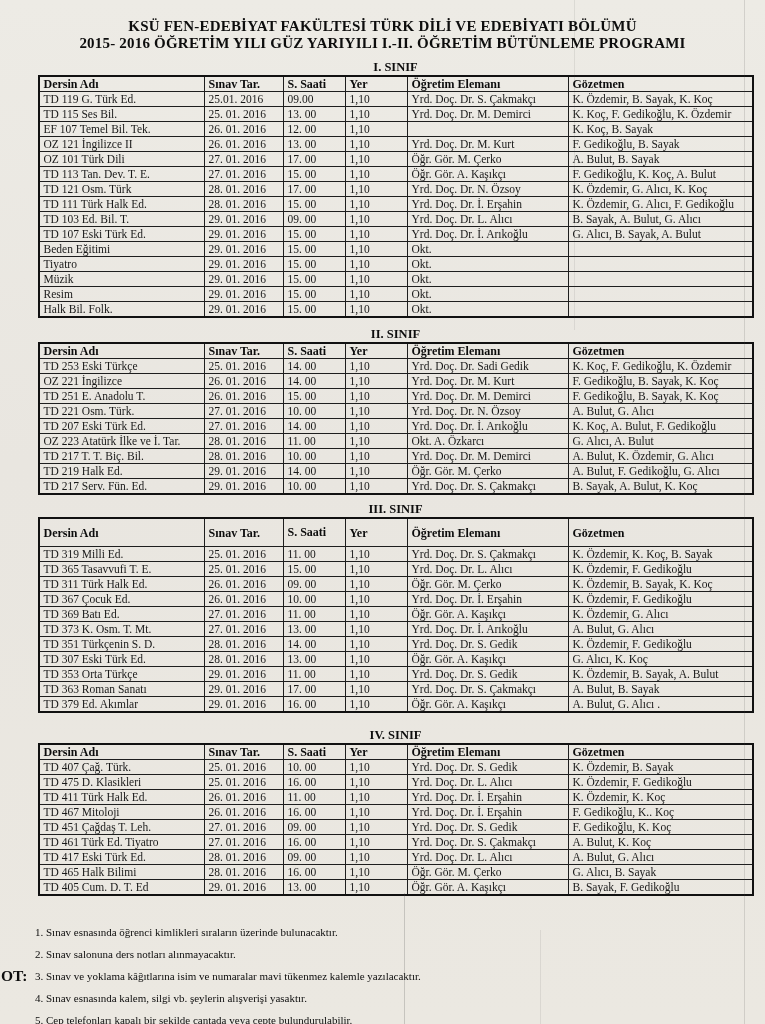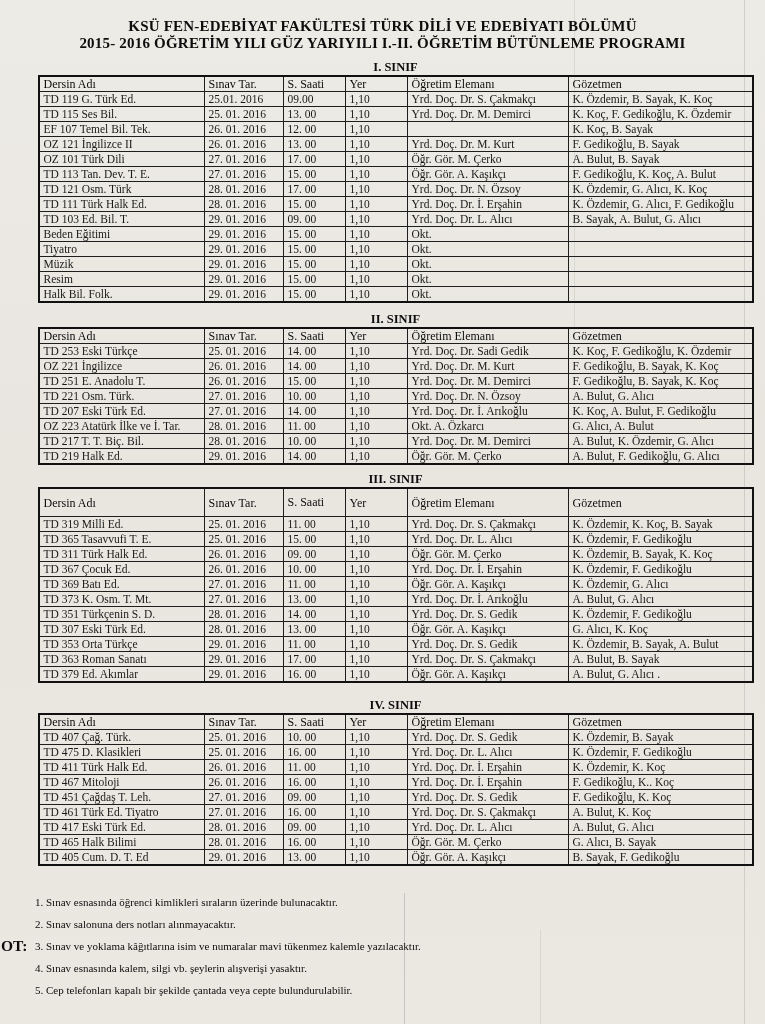--- a/index.html
+++ b/index.html
@@ -21,21 +21,21 @@
     border-collapse:collapse; table-layout:fixed;
     width:716px; margin:1px auto 0 auto;
     background:transparent;
   }
   table.sched th, table.sched td {
     border:1px solid #1e1e1e;
     padding:0 4px; height:14px; line-height:14px;
     font-size:11.5px; text-align:left; vertical-align:middle;
     white-space:nowrap; overflow:hidden; color:#191919;
   }
-  table.sched th { font-weight:normal; font-size:12px; color:#0d0d0d; }
+  table.sched th { font-weight:bold; font-size:12px; color:#0d0d0d; }
   table.sched { border:2px solid #111; }
   .c0 { width:156px; } .c1 { width:70px; } .c2 { width:53px;margin-top:48px; }
   .c3 { width:53px; } .c4 { width:152px; }
   
   .tbl2 th.c2 { white-space:normal; line-height:13px; height:27px; }
   .gap-a { height:8px; } .gap-b { height:9px; } .gap-c { height:7px; } .gap-d { height:15px; }
   .notes { margin-top:25px; display:flex; align-items:center; }
   .notes-label { font-weight:bold; font-size:15.5px; line-height:22px; margin-left:1px; width:34px; flex:0 0 34px; color:#0d0d0d; }
   .notes-list { flex:1; }
   .note-line { font-weight:normal; font-size:11px; line-height:22px; color:#0d0d0d; white-space:nowrap; }
@@ -137,20 +137,28 @@
           </tr>
           <tr>
             <td class="c0">TD 103 Ed. Bil. T.</td>
             <td class="c1">29. 01. 2016</td>
             <td class="c2">09. 00</td>
             <td class="c3">1,10</td>
             <td class="c4">Yrd. Doç. Dr. L. Alıcı</td>
             <td class="c5">B. Sayak, A. Bulut, G. Alıcı</td>
           </tr>
           <tr>
+            <td class="c0">TD 107 Eski Türk Ed.</td>
+            <td class="c1">29. 01. 2016</td>
+            <td class="c2">15. 00</td>
+            <td class="c3">1,10</td>
+            <td class="c4">Yrd. Doç. Dr. İ. Arıkoğlu</td>
+            <td class="c5">G. Alıcı, B. Sayak, A. Bulut</td>
+          </tr>
+          <tr>
             <td class="c0">Beden Eğitimi</td>
             <td class="c1">29. 01. 2016</td>
             <td class="c2">15. 00</td>
             <td class="c3">1,10</td>
             <td class="c4">Okt.</td>
             <td class="c5"></td>
           </tr>
           <tr>
             <td class="c0">Tiyatro</td>
             <td class="c1">29. 01. 2016</td>
@@ -259,20 +267,28 @@
             <td class="c4">Yrd. Doç. Dr. M. Demirci</td>
             <td class="c5">A. Bulut, K. Özdemir, G. Alıcı</td>
           </tr>
           <tr>
             <td class="c0">TD 219  Halk Ed.</td>
             <td class="c1">29. 01. 2016</td>
             <td class="c2">14. 00</td>
             <td class="c3">1,10</td>
             <td class="c4">Öğr. Gör. M. Çerko</td>
             <td class="c5">A. Bulut, F. Gedikoğlu,  G. Alıcı</td>
+          </tr>
+          <tr>
+            <td class="c0">TD 217 Serv. Fün. Ed.</td>
+            <td class="c1">29. 01. 2016</td>
+            <td class="c2">10. 00</td>
+            <td class="c3">1,10</td>
+            <td class="c4">Yrd. Doç. Dr. S. Çakmakçı</td>
+            <td class="c5">B. Sayak, A. Bulut, K. Koç</td>
           </tr>
         </tbody>
       </table>
   </div>
 
   <div class="gap-c"></div>
 
   <div class="sec-block">
     <div class="sec-title">III. SINIF</div>
     <table class="sched tbl2">

